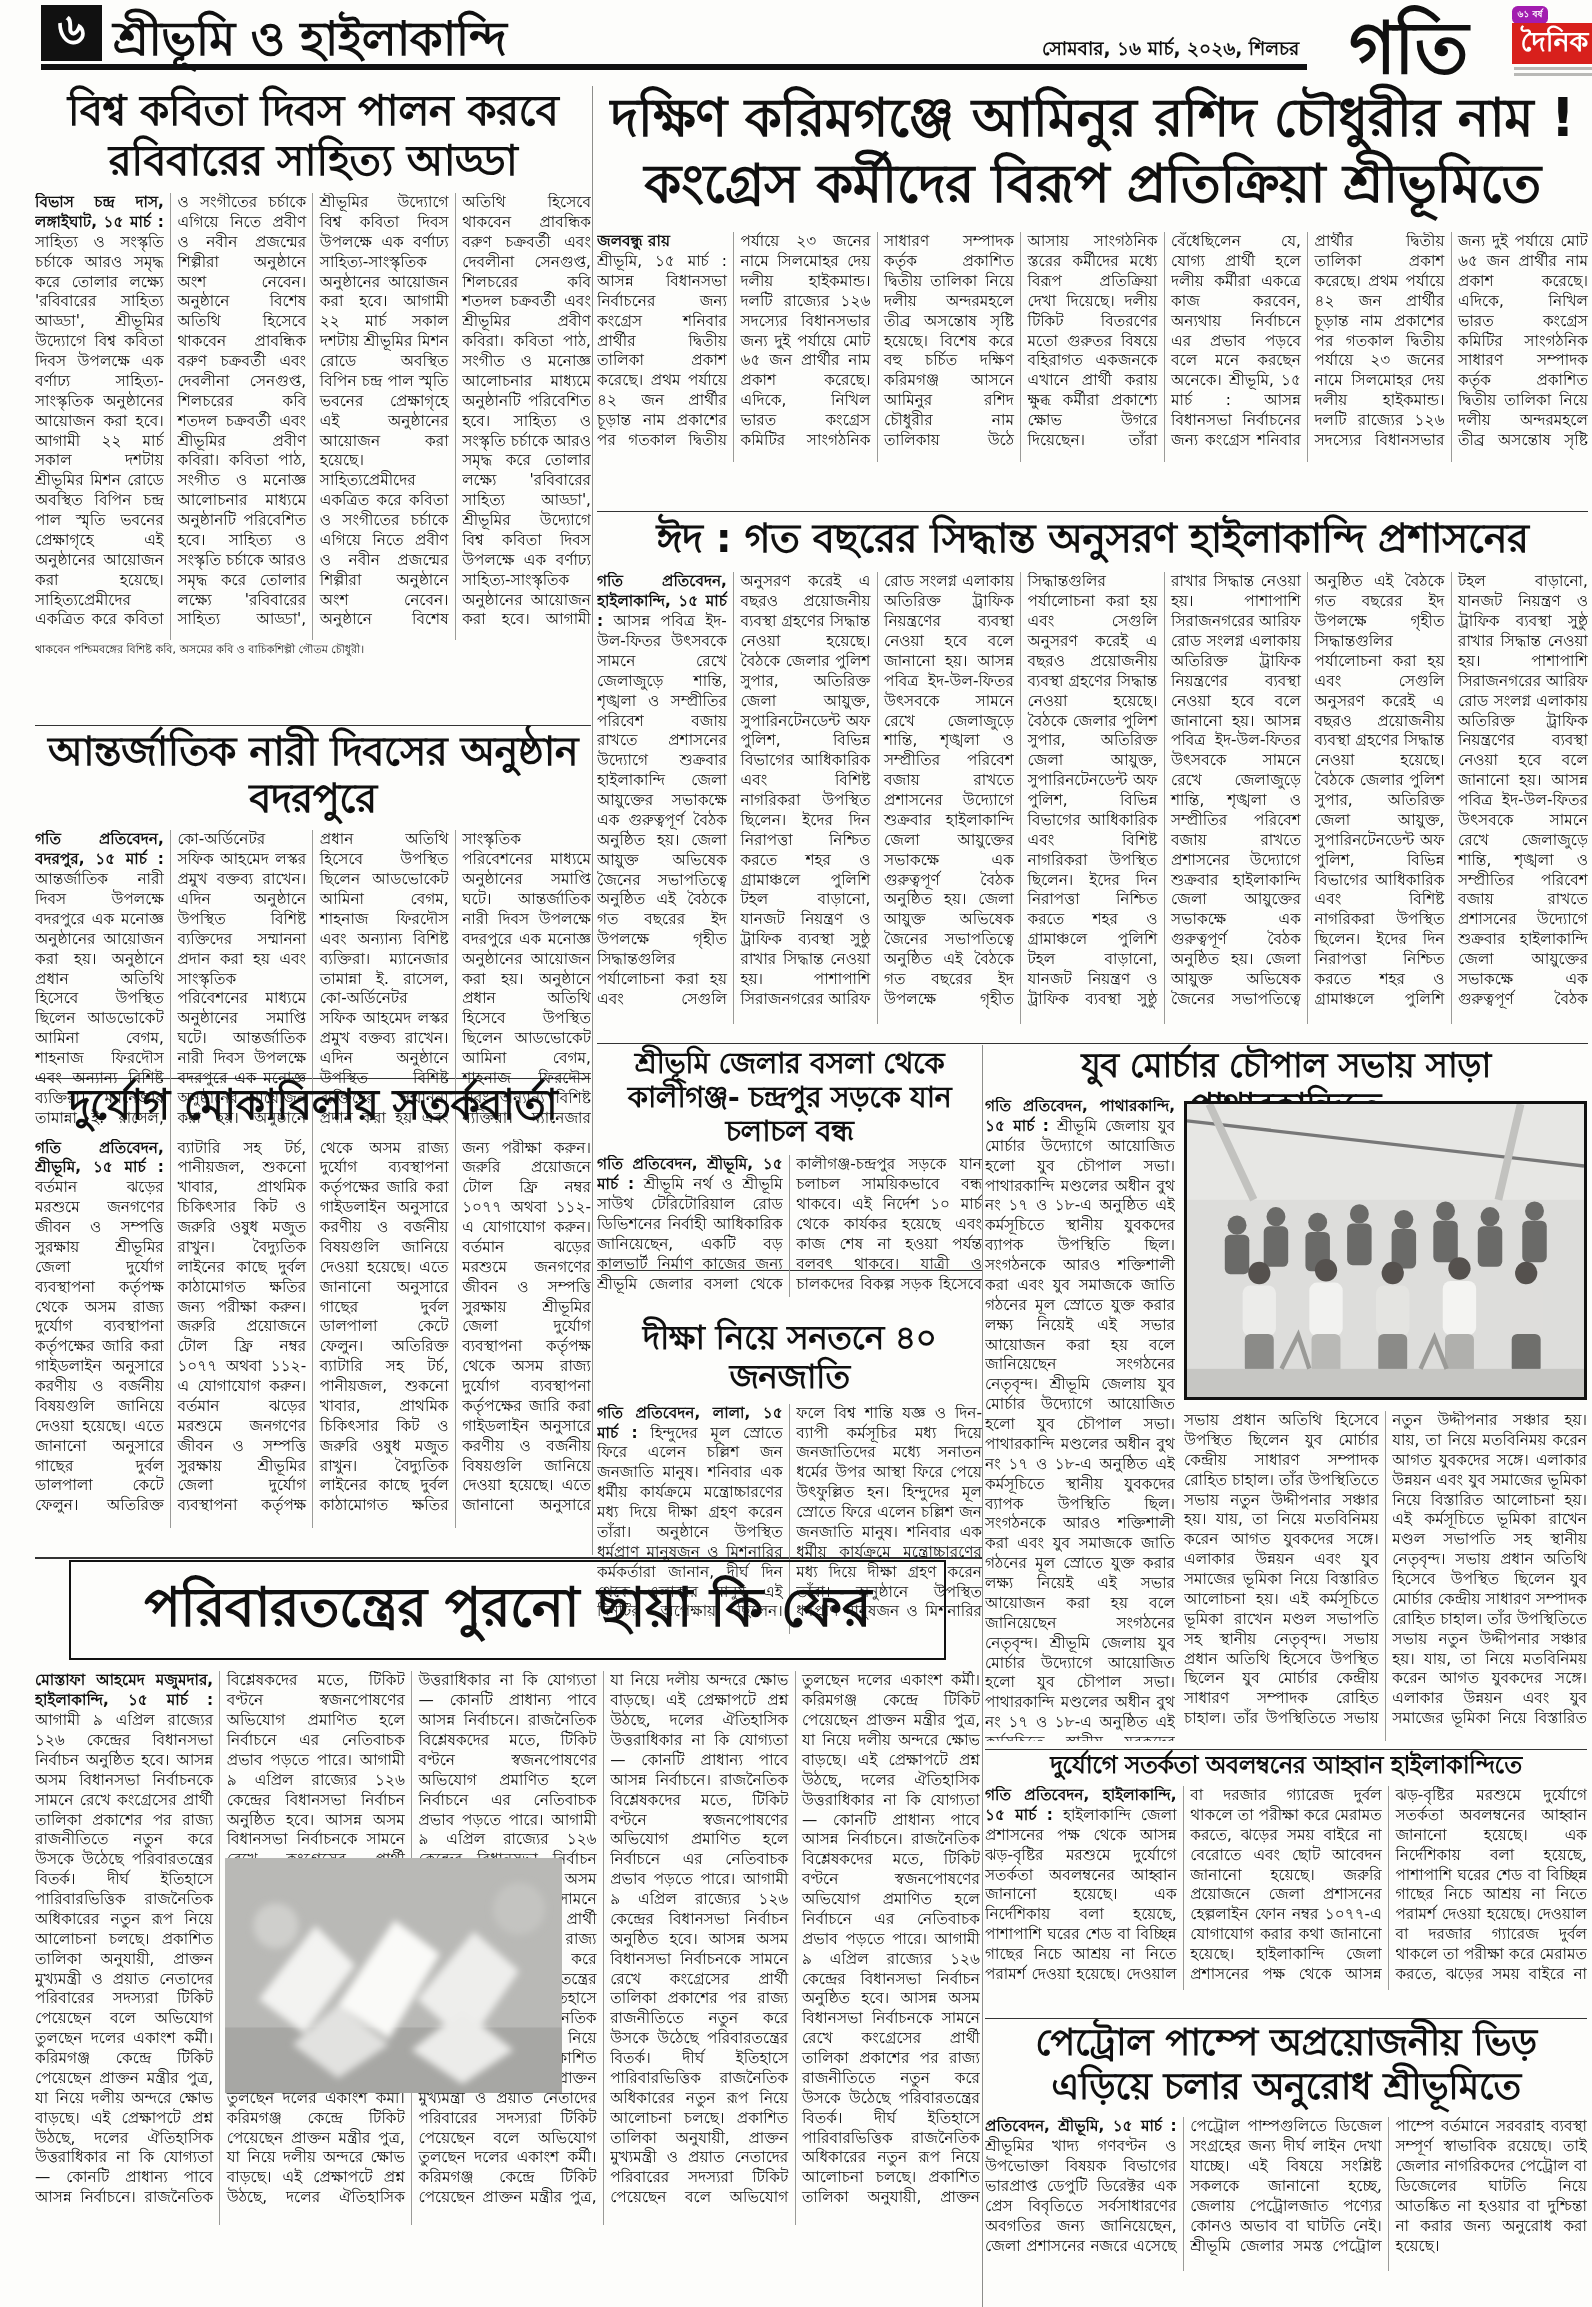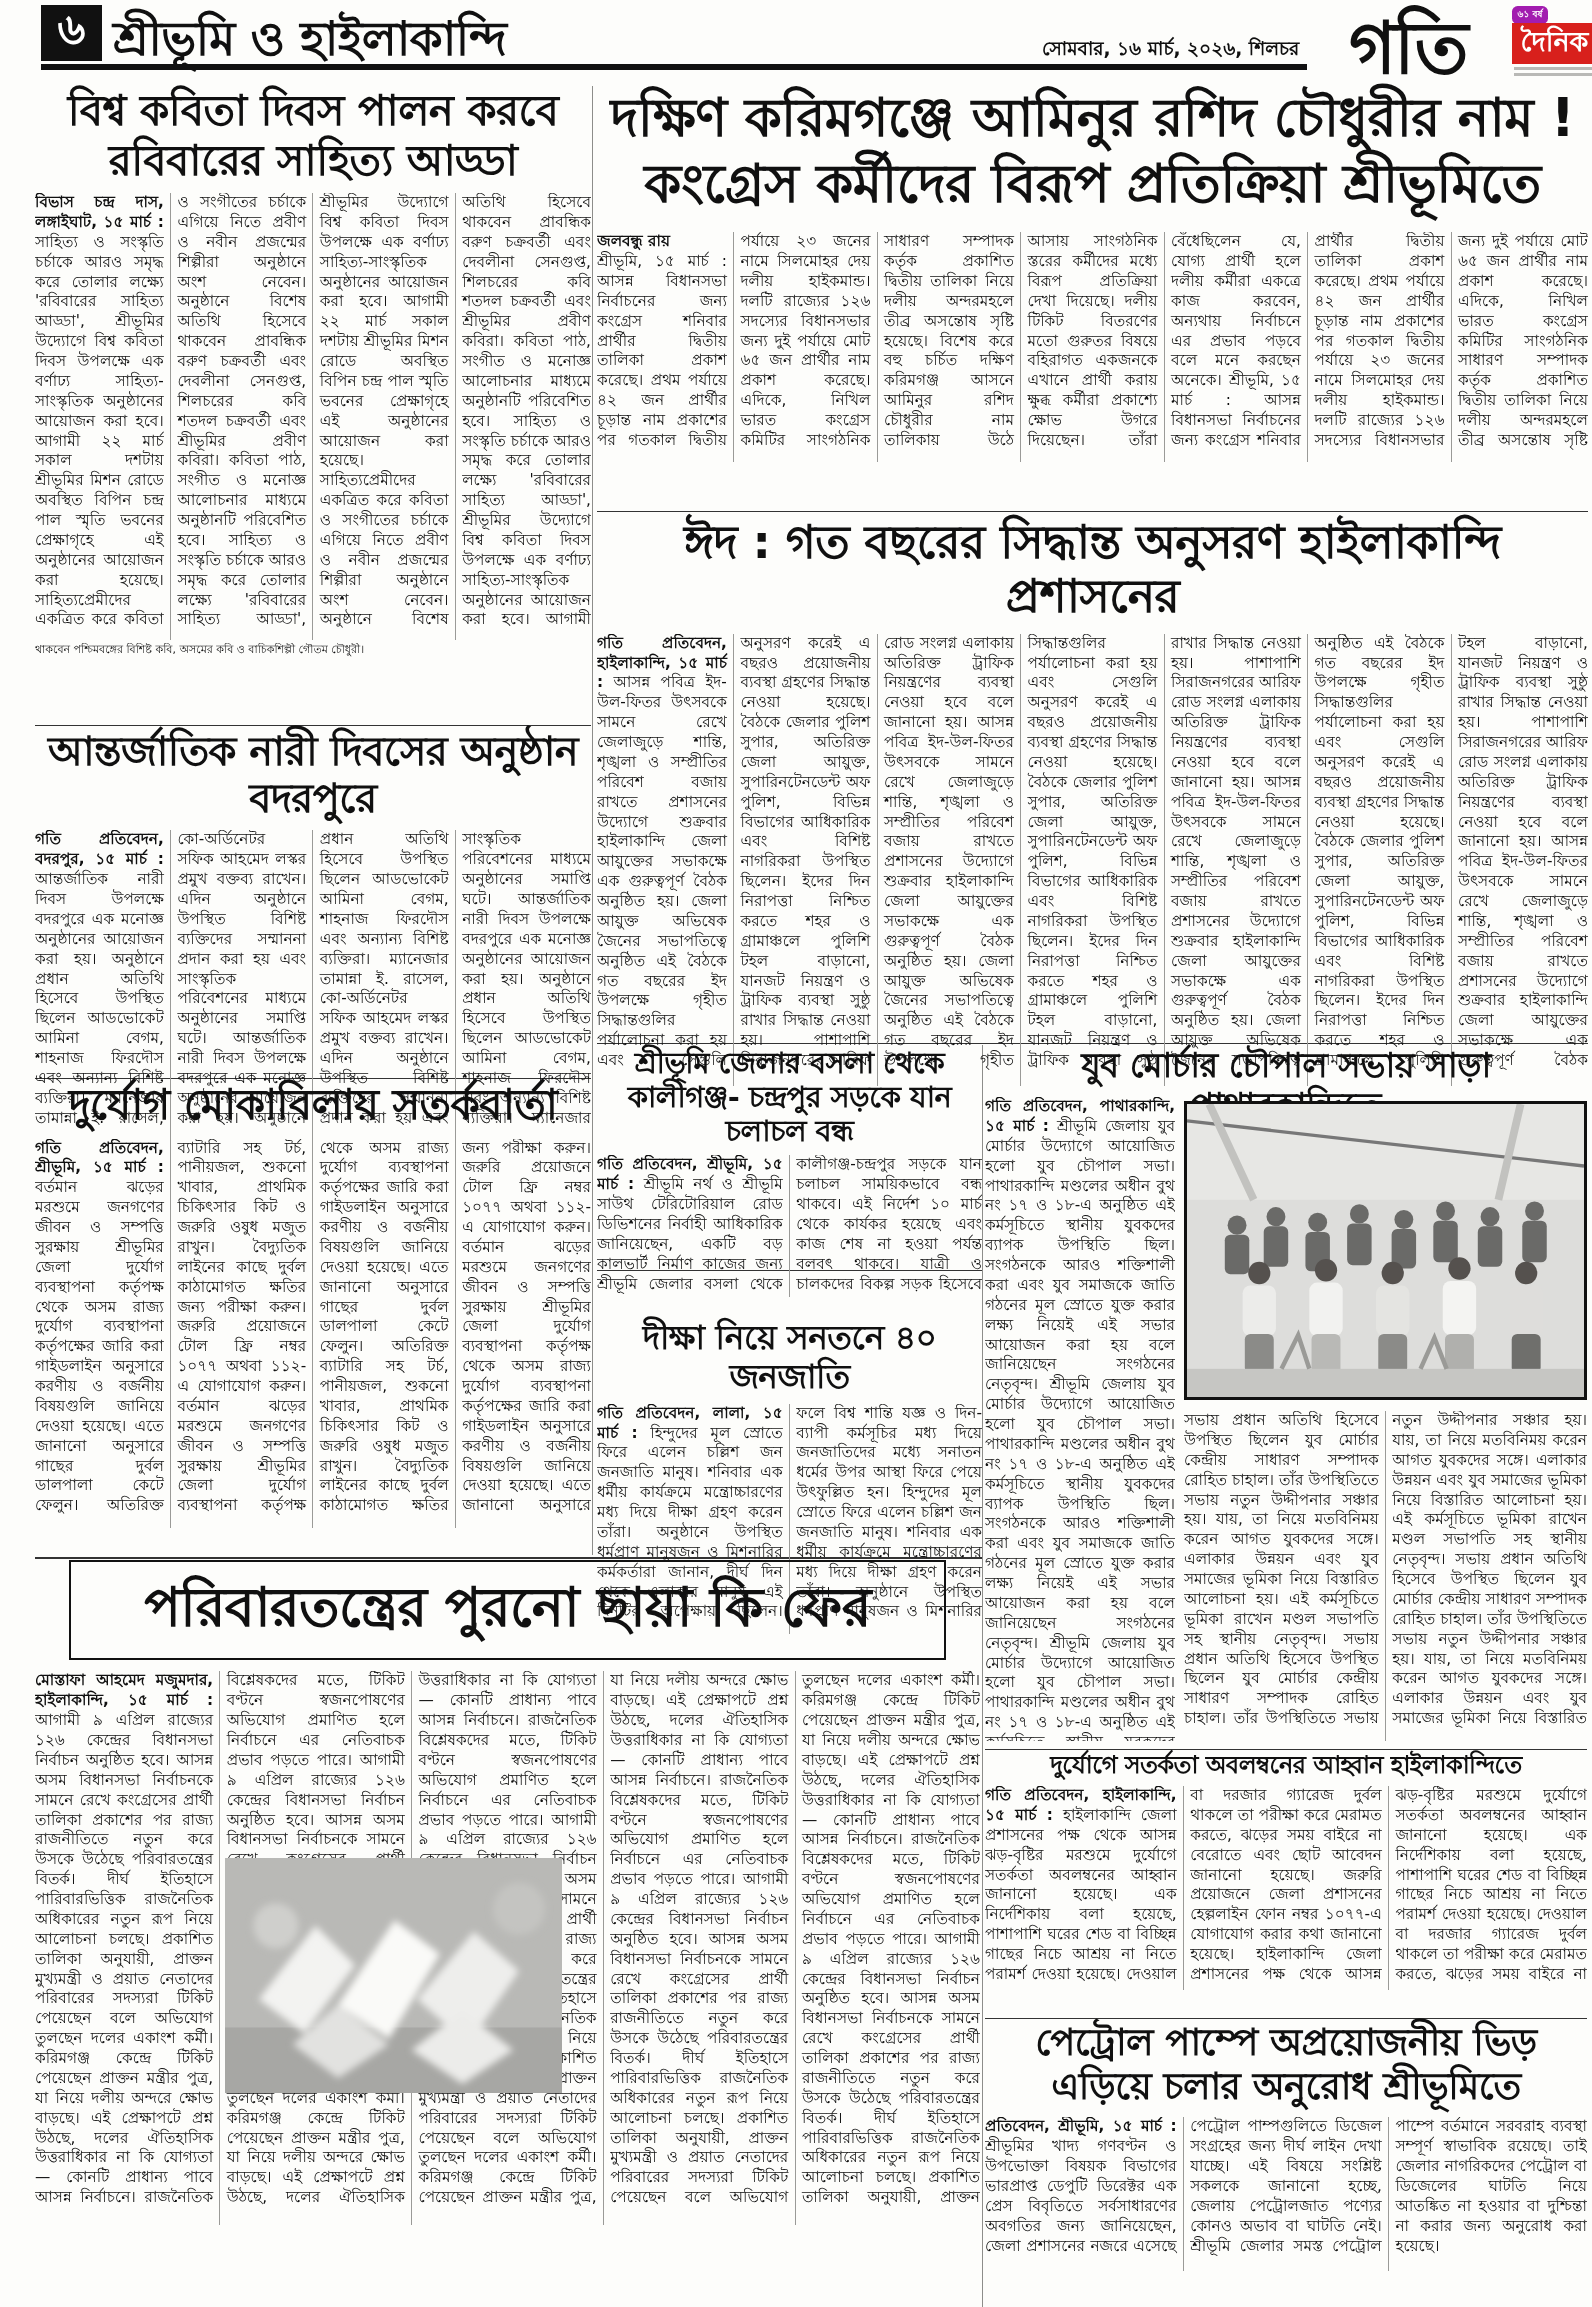--- a/index.html
+++ b/index.html
@@ -27,21 +27,21 @@
         column-rule:0.6px solid #9a9a97;overflow:hidden;}
   .tail{font-size:11px;line-height:1.3;text-align:justify;overflow:hidden;}
   .rule-h{position:absolute;background:#333;height:1.1px;}
   .rule-v{position:absolute;background:#8d8d8a;width:1.1px;}
   
   #a1{left:35px;top:86px;width:556px;}   #a1 .hl{font-size:42px;}
   #a1 .body{height:447px;column-count:4;margin-top:8px;}
   #a1 .tail{height:36px;margin-top:3.4px;}
   #a2{left:597px;top:85px;width:991px;} #a2 .hl{font-size:53px;line-height:1.25;}
   #a2 .body{height:230px;column-count:7;margin-top:14.7px;}
-  #a3{left:597px;top:515px;width:991px;} #a3 .hl{font-size:46px;}
+  #a3{left:597px;top:515px;width:991px;} #a3 .hl{font-size:40px;}
   #a3 .body{height:452px;column-count:7;margin-top:10.2px;}
   #a4{left:35px;top:728px;width:556px;}  #a4 .hl{font-size:40px;}
   #a4 .body{height:310px;column-count:4;margin-top:8px;}
   #a5{left:35px;top:1080px;width:556px;}  #a5 .hl{font-size:42px;}
   #a5 .body{height:389px;column-count:4;margin-top:9px;}
   #a6{left:597px;top:1046px;width:385px;} #a6 .hl{font-size:29px;}
   #a6 .body{height:142px;column-count:2;margin-top:6.8px;}
   #a7{left:597px;top:1272px;width:385px;margin-top:47px;} #a7 .hl{font-size:33px;}
   #a7 .body{height:230px;column-count:2;margin-top:6.8px;}
   #a8{left:985px;top:1045px;width:602px;height:700px;} #a8 .hl{font-size:34px;}

